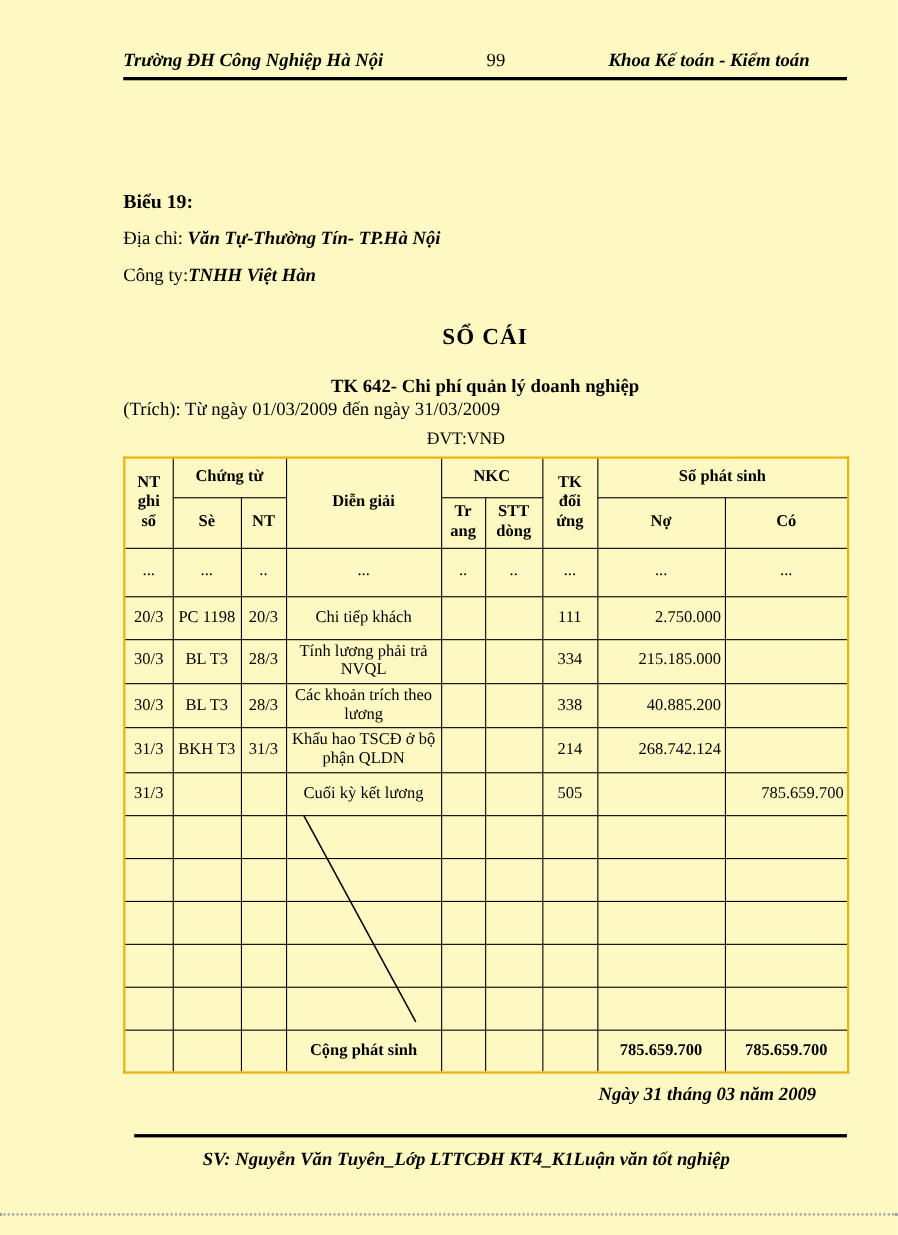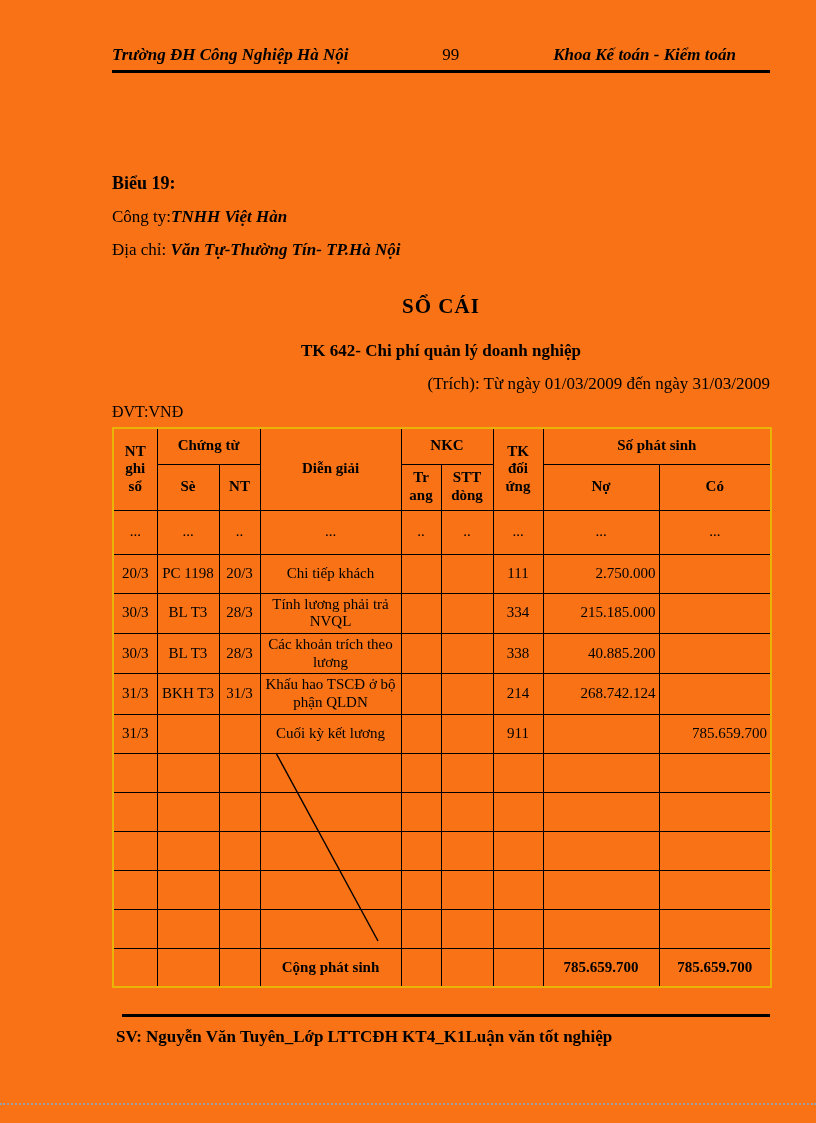--- a/index.html
+++ b/index.html
@@ -4,39 +4,39 @@
 <title>So Cai</title>
 <style>
   * { box-sizing: border-box; }
   html, body { margin: 0; padding: 0; }
   body {
     width: 816px; height: 1123px;
     background: #ffffff;
     color: #000;
     font-family: "Liberation Serif", "DejaVu Serif", serif;
   }
-  .page { position: relative; width: 816px; height: 1123px; overflow: hidden; background: #f97316; }
+  .page { position: relative; width: 816px; height: 1123px; overflow: hidden; background: #fef9c3; }
   .content { margin: 0 46px 0 112px; }
 
   .doc-header {
     display: flex; justify-content: space-between; align-items: baseline;
     padding-top: 45px; padding-right: 34px;
     font-weight: bold; font-style: italic; font-size: 17px;
   }
   .doc-header .pagenum { font-style: normal; font-weight: normal; font-size: 17px; }
   .header-rule { border: none; border-top: 3px solid #000; margin: 5px 0 0 0; }
 
   .bieu { margin-top: 100px; font-weight: bold; font-size: 18px; }
   .meta-line { margin-top: 13px; font-size: 17px; }
   .meta-line .val { font-weight: bold; font-style: italic; }
 
   .doc-title { text-align: center; font-weight: bold; font-size: 21px; margin-top: 34px; letter-spacing: 1px; }
   .doc-subtitle { text-align: center; font-weight: bold; font-size: 17px; margin-top: 22px; }
-  .doc-period { text-align: right; font-size: 17px; margin-top: 13px; }
-  .unit { text-align: left; font-size: 16px; margin-top: 9px; padding-right: 35px; }
+  .doc-period { text-align: left; font-size: 17px; margin-top: 1px; }
+  .unit { text-align: center; font-size: 16px; margin-top: 9px; padding-right: 35px; }
 
   .table-wrap { position: relative; margin-top: 6px; }
   table.ledger {
     width: 100%; border-collapse: collapse; border: 2px solid #eab308;
     table-layout: fixed; font-size: 15px;
   }
   table.ledger th, table.ledger td {
     border: 1px solid #000; padding: 2px 3px; vertical-align: middle;
     overflow: hidden; line-height: 1.18;
   }
@@ -57,22 +57,22 @@
   }
 
   .date-line {
     text-align: right; font-weight: bold; font-style: italic;
     font-size: 17px; margin-top: 9px; padding-right: 28px;
   }
 
   .footer { margin-top: 26px; }
   .footer-rule { border: none; border-top: 3px solid #000; margin: 0 0 0 10px; }
   .footer-row {
-    display: flex; justify-content: flex-start;
-    font-weight: bold; font-size: 17px;
+    display: flex; justify-content: center;
+    font-weight: bold; font-style: italic; font-size: 17px;
     margin-top: 10px; padding-right: 38px; padding-left: 4px;
   }
 
   .bottom-dots {
     position: absolute; left: 0; right: 0; bottom: 18px;
     border-top: 2px dotted #9aa0a6; height: 0;
   }
 </style>
 </head>
 <body>
@@ -84,26 +84,26 @@
     <div class="doc-header">
       <span>Trường ĐH Công Nghiệp Hà Nội</span>
       <span class="pagenum">99</span>
       <span>Khoa Kế toán - Kiểm toán</span>
     </div>
     <hr class="header-rule">
 
     <div class="bieu">Biểu 19:</div>
 
     <div class="meta-line">
-      <span>Công ty:</span><span class="val">TNHH Việt Hàn</span>
-    </div>
-
-    <div class="meta-line">
       <span>Địa chỉ:</span>
       <span class="val">Văn Tự-Thường Tín- TP.Hà Nội</span>
+    </div>
+
+    <div class="meta-line">
+      <span>Công ty:</span><span class="val">TNHH Việt Hàn</span>
     </div>
 
     <div class="doc-title">SỔ CÁI</div>
     <div class="doc-subtitle">TK 642- Chi phí quản lý doanh nghiệp</div>
     <div class="doc-period">(Trích): Từ ngày 01/03/2009  đến ngày 31/03/2009</div>
     <div class="unit">ĐVT:VNĐ</div>
 
     <div class="table-wrap">
       <table class="ledger">
         <colgroup>
@@ -191,21 +191,21 @@
               <td class="r">268.742.124</td>
               <td class="r"></td>
             </tr>
             <tr>
               <td class="c">31/3</td>
               <td class="c"></td>
               <td class="c"></td>
               <td class="l">Cuối kỳ kết lương</td>
               <td class="c"></td>
               <td class="c"></td>
-              <td class="c">911</td>
+              <td class="c">505</td>
               <td class="r"></td>
               <td class="r">785.659.700</td>
             </tr>
             <tr>
               <td class="c"></td>
               <td class="c"></td>
               <td class="c"></td>
               <td class="l"></td>
               <td class="c"></td>
               <td class="c"></td>
@@ -269,20 +269,21 @@
               <td class="ctr">785.659.700</td>
             </tr>
           </tbody>
       </table>
 
       <svg class="diag" viewBox="0 0 112 196" xmlns="http://www.w3.org/2000/svg">
         <line x1="4" y1="4" x2="106" y2="192" stroke="#000" stroke-width="1.4"></line>
       </svg>
     </div>
 
+    <div class="date-line">Ngày 31 tháng 03 năm 2009</div>
 
     <div class="footer">
       <hr class="footer-rule">
       <div class="footer-row">
         <span>SV: Nguyễn Văn Tuyên_Lớp LTTCĐH KT4_K1</span>
         <span>Luận văn tốt nghiệp</span>
       </div>
     </div>
 
   </div>

